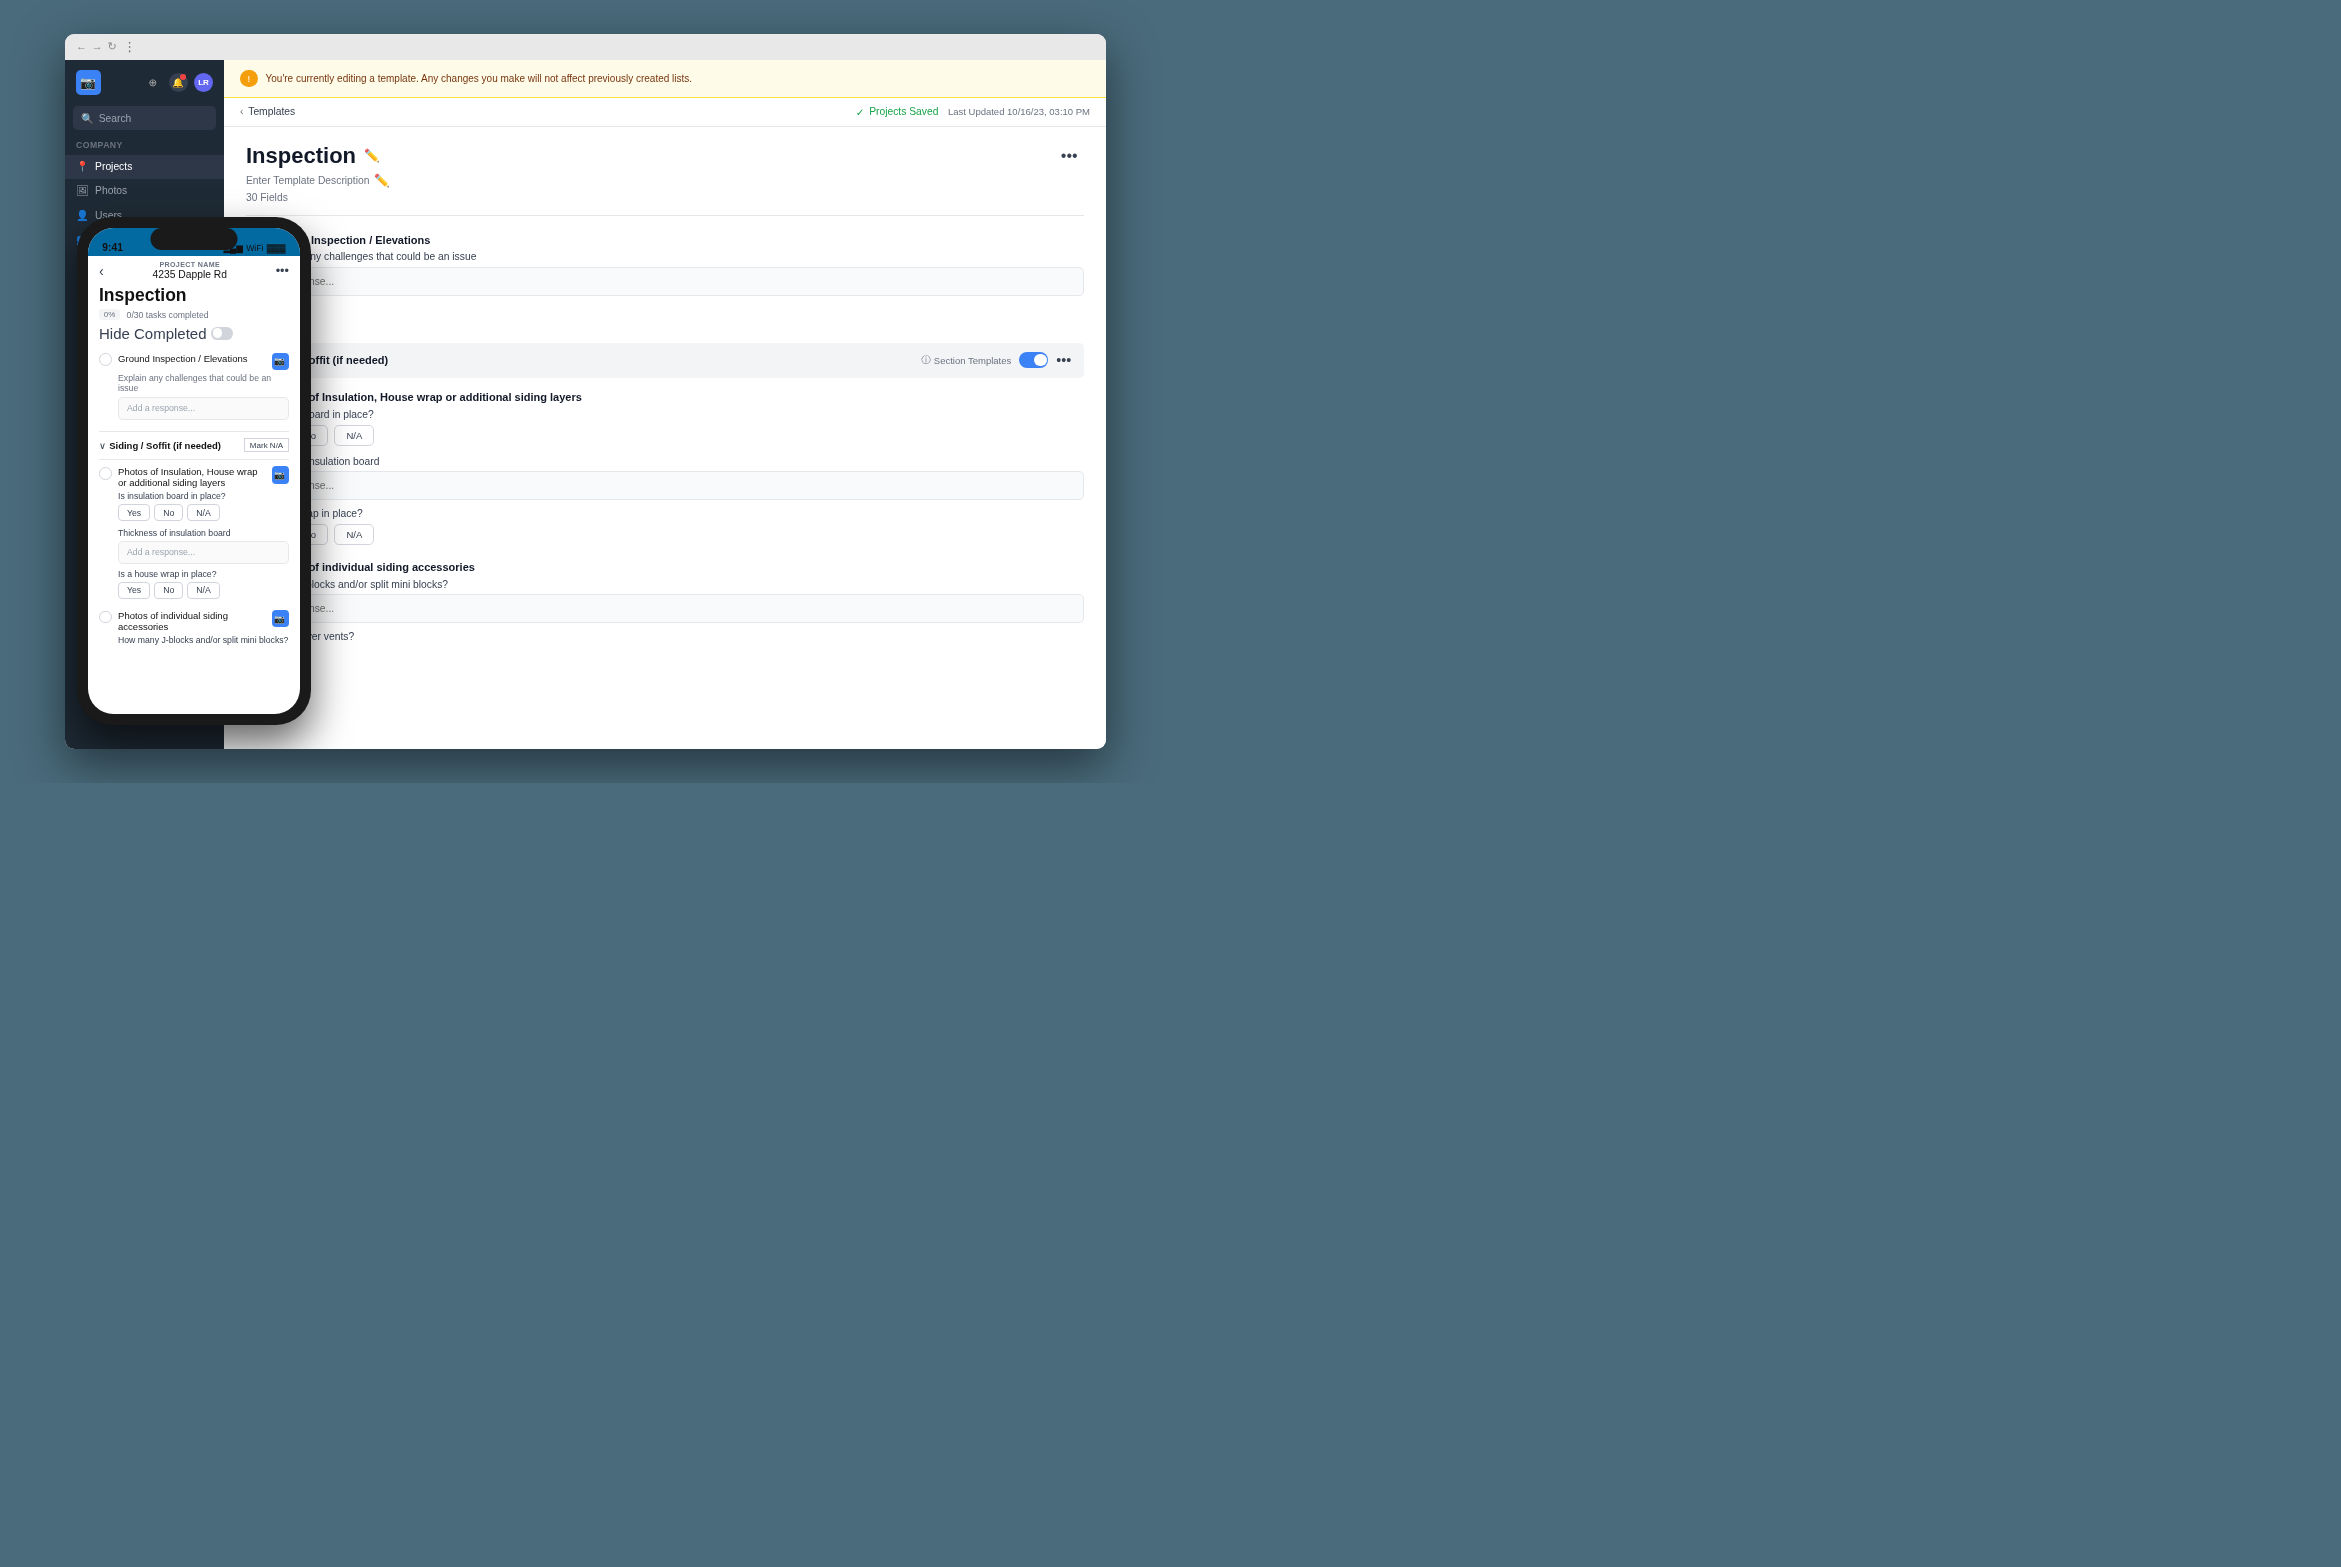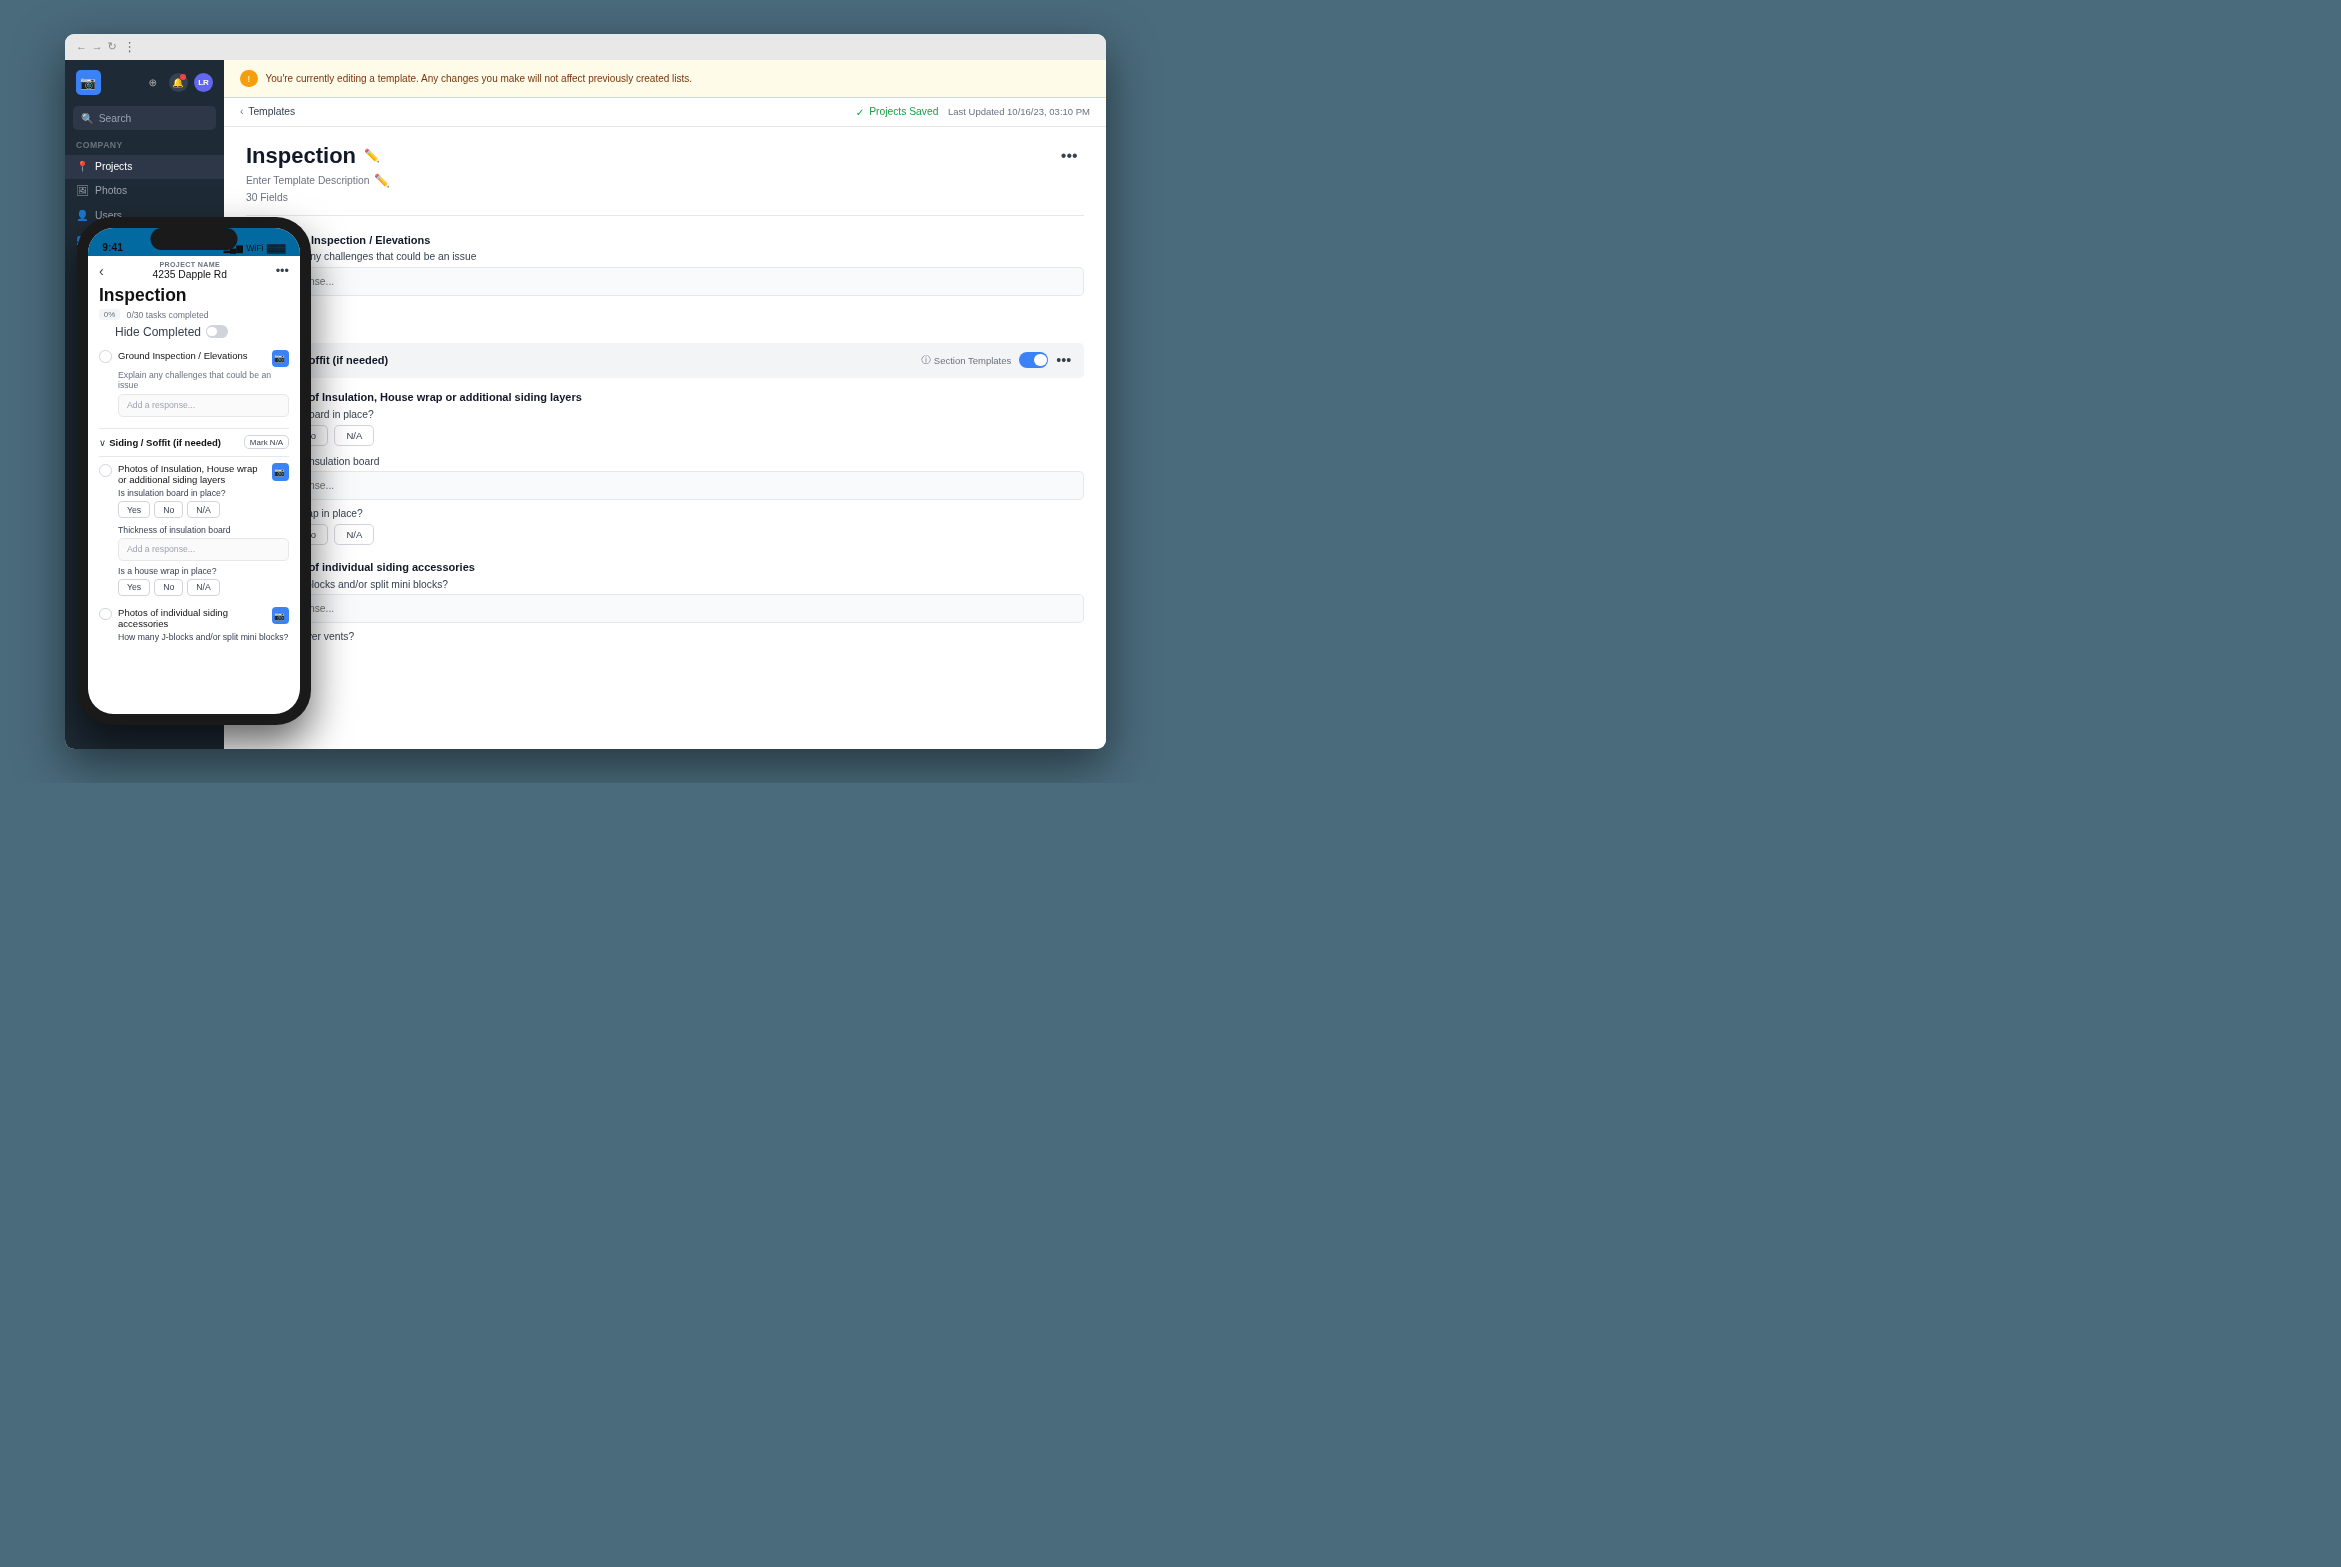--- a/index.html
+++ b/index.html
@@ -601,23 +601,22 @@
       font-size: 8.7px;
       color: #6b7280;
     }
     .phone-hide-row {
       display: flex;
       align-items: center;
       gap: 4.8px;
       margin-bottom: 11px;
     }
     .phone-hide-label {
-      font-size: 12px;
-      color: #374151;
-      margin-left: 16px;
+      font-size: 15px;
+      color: #374151;
     }
     .phone-toggle-small {
       width: 22px; height: 12.7px;
       background: #d1d5db;
       border-radius: 6.4px;
       position: relative;
     }
     .phone-toggle-small::after {
       content: '';
       position: absolute;
@@ -695,21 +694,21 @@
     .phone-chevron { font-size: 9.5px; color: #374151; }
     .phone-section-title {
       font-size: 9.5px;
       font-weight: 600;
       color: #111;
     }
     .phone-mark-na {
       font-size: 8px;
       color: #374151;
       border: 0.8px solid #d1d5db;
-      border-radius: 5px;
+      border-radius: 0;
       padding: 1.6px 4.8px;
     }
 
     
     .phone-radio-q {
       font-size: 8.7px;
       color: #374151;
       margin-left: 19px;
       margin-bottom: 3.2px;
     }

